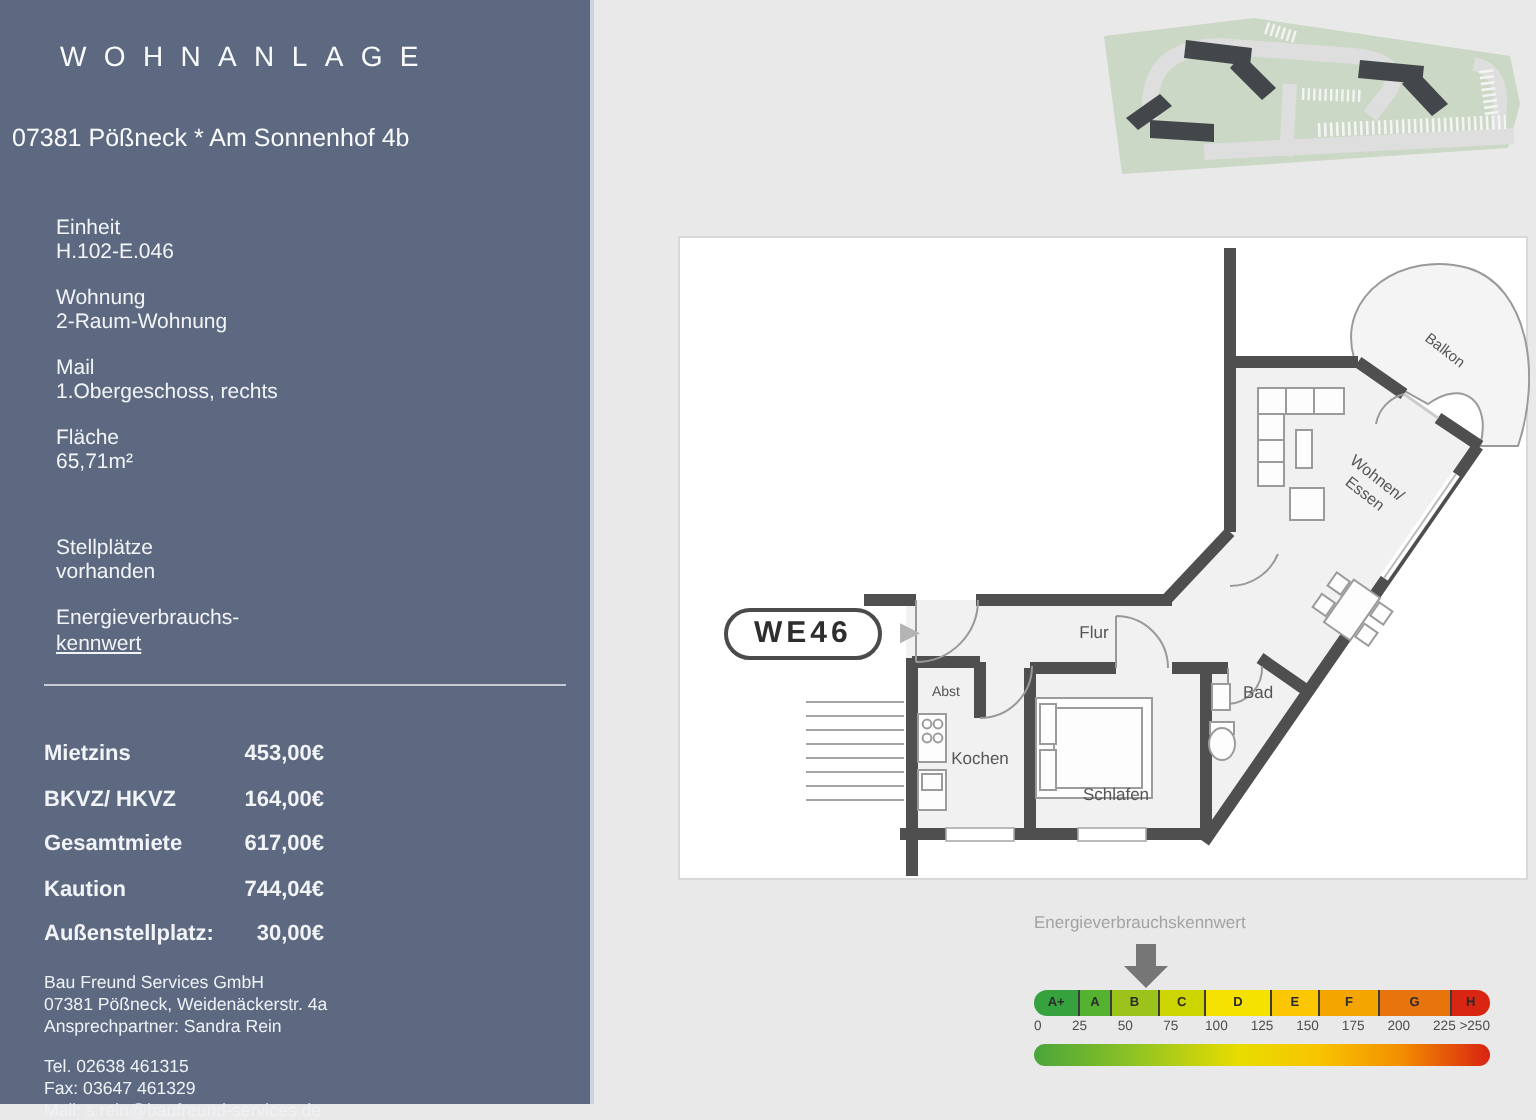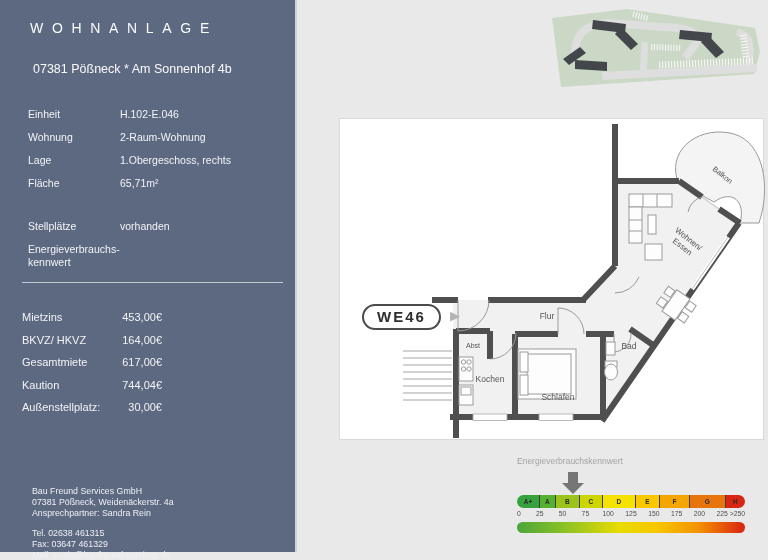--- a/index.html
+++ b/index.html
@@ -6,39 +6,39 @@
   html,body { width:768px; height:560px; overflow:hidden; background:#ffffff;
     font-family:"Liberation Sans", sans-serif; }
   #page { position:relative; width:768px; height:560px; background:#e9e9e9; }
 
   
   .sidebar { position:absolute; left:0; top:0; width:297px; height:552px;
     background:#5d6980; color:#f2f4f7; border-right:2px solid #cdd4df; }
   .title-block { padding:20px 0 0 30px; }
   .title-l1 { font-size:14px; letter-spacing:0.62em; font-weight:400; color:#fafbfc; }
   .title-l2 { font-size:14px; letter-spacing:0.45em; font-weight:400; color:#fafbfc; margin-top:7px; }
-  .addr { padding:0 0 0 33px; margin-top:26px; font-size:12.5px; color:#fafbfc; }
+  .addr { padding:0 0 0 6px; margin-top:26px; font-size:12.5px; color:#fafbfc; }
 
   .info-block { margin-top:32px; padding-left:28px; font-size:10.5px; }
-  .info-row { display:flex; margin-bottom:11px; }
+  .info-row { display:flex; margin-bottom:11px;flex-direction:column; }
   .info-row .lbl { width:92px; flex:none; }
   .info-row .val { flex:1; }
   .gap { height:20px; }
   .two-line-lbl { line-height:13px; }
   .energy-val-row { display:flex; }
-  .energy-val-row .lbl { width:92px; flex:none; }
+  .energy-val-row .lbl { width:92px; flex:none;text-decoration:underline; }
 
   .divider { margin:13px 12px 0 22px; border-top:1px solid rgba(255,255,255,.65); }
 
   .price-block { margin-top:28px; padding-left:22px; font-size:11px; }
-  .price-row { display:flex; margin-bottom:10.5px; }
+  .price-row { display:flex; margin-bottom:10.5px;font-weight:bold; }
   .price-row .lbl { width:90px; flex:none; }
   .price-row .val { width:50px; text-align:right; }
 
-  .contact-block { position:absolute; left:32px; top:486px; font-size:8.8px;
+  .contact-block { position:absolute; left:22px; top:486px; font-size:8.8px;
     line-height:11px; color:#eef1f5; }
   .contact-block .spacer { height:9px; }
 
   
   .main { position:absolute; left:299px; top:0; width:469px; height:560px; background:#e9e9e9; }
 
   .siteplan { position:absolute; left:248px; top:2px; }
 
   .plan-panel { position:absolute; left:40px; top:118px; width:425px; height:322px;
     background:#ffffff; border:1px solid #d9d9d9; }
@@ -79,21 +79,21 @@
     <div class="info-block">
       <div class="info-row">
         <span class="lbl">Einheit</span>
         <span class="val">H.102-E.046</span>
       </div>
       <div class="info-row">
         <span class="lbl">Wohnung</span>
         <span class="val">2-Raum-Wohnung</span>
       </div>
       <div class="info-row">
-        <span class="lbl">Lage</span>
+        <span class="lbl">Mail</span>
         <span class="val">1.Obergeschoss, rechts</span>
       </div>
       <div class="info-row">
         <span class="lbl">Fläche</span>
         <span class="val">65,71m²</span>
       </div>
       <div class="gap"></div>
       <div class="info-row">
         <span class="lbl">Stellplätze</span>
         <span class="val">vorhanden</span>

